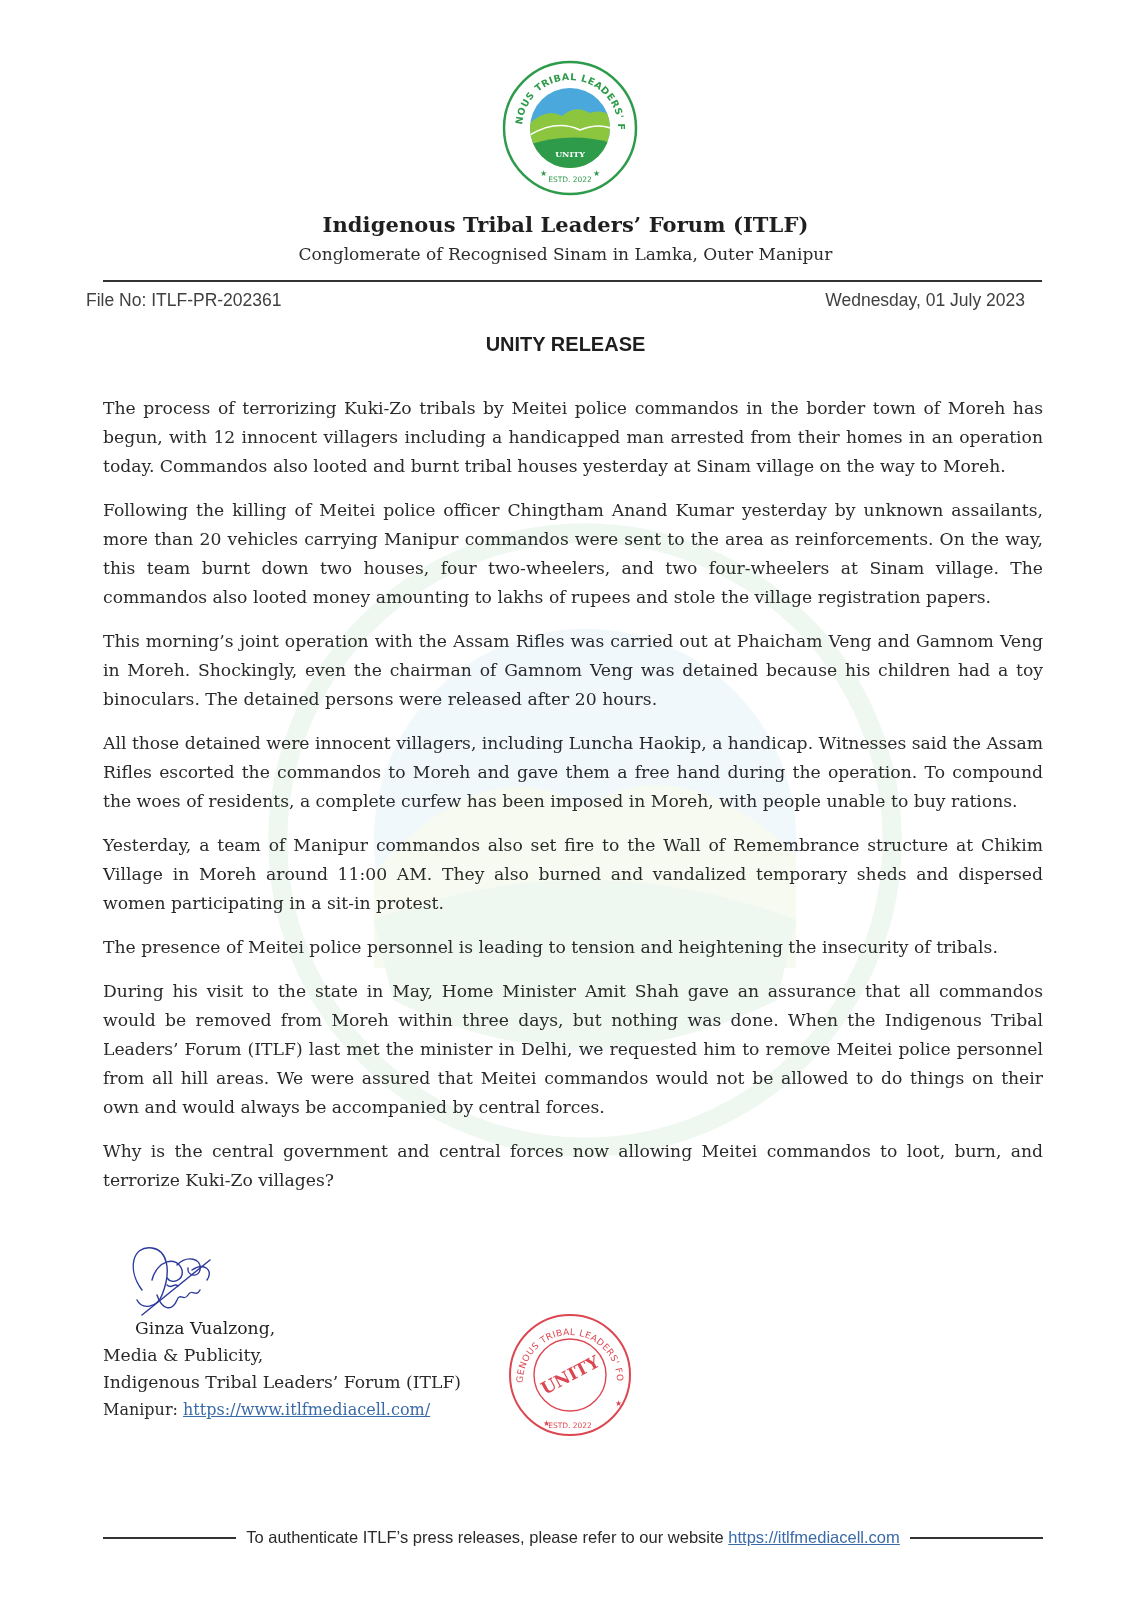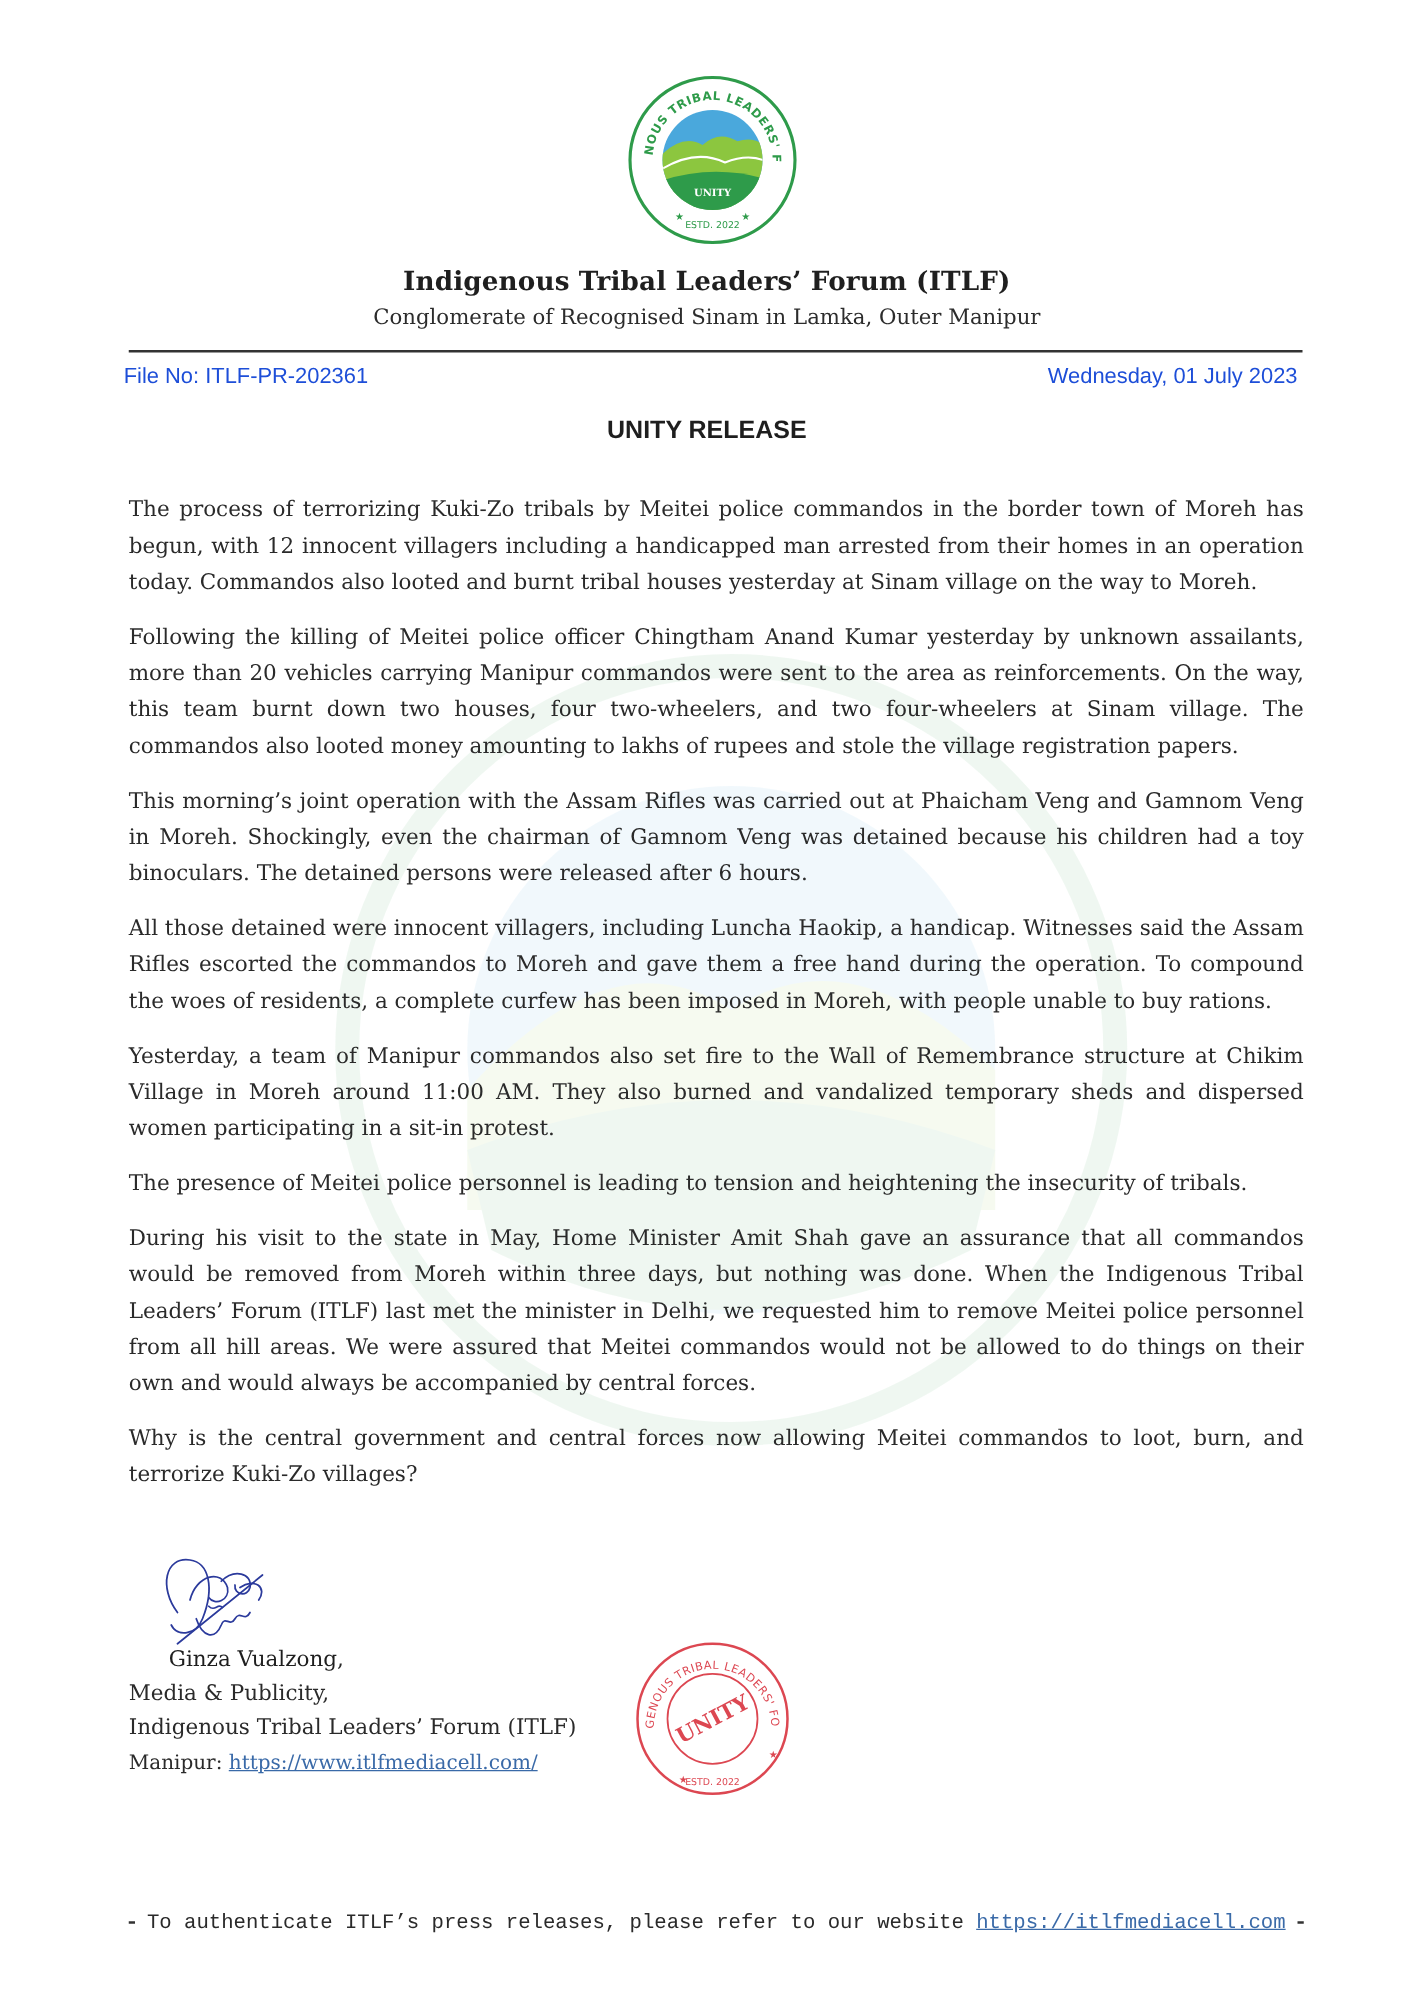--- a/index.html
+++ b/index.html
@@ -60,28 +60,28 @@
     .header-rule {
       position: absolute;
       left: 103px;
       width: 939px;
       top: 280px;
       height: 0;
       border-top: 2px solid #333;
     }
     .meta-row {
       position: absolute;
-      left: 99px;
+      left: 86px;
       width: 939px;
       top: 290px;
       display: flex;
       justify-content: space-between;
       font-family: "Liberation Sans", sans-serif;
       font-size: 17.5px;
-      color: #1d4ed8;
+      color: #404040;
     }
     .press-title {
       position: absolute;
       left: 0; right: 0;
       top: 333px;
       text-align: center;
       font-family: "Liberation Sans", sans-serif;
       font-weight: bold;
       font-size: 20px;
       color: #1e1e1e;
@@ -137,21 +137,21 @@
       height: 130px;
     }
     
     .footer {
       position: absolute;
       left: 103px;
       width: 940px;
       top: 1528px;
       display: flex;
       align-items: center;
-      font-family: Liberation Mono, monospace;
+      font-family: Liberation Sans, sans-serif;
       font-size: 16.5px;
       color: #2a2a2a;
     }
     .footer .rule {
       flex: 1;
       border-top: 2px solid #333;
       height: 0;
     }
     .footer .text {
       padding: 0 10px;
@@ -202,21 +202,21 @@
   <div class="meta-row">
     <span>File No: ITLF-PR-202361</span>
     <span>Wednesday, 01 July 2023</span>
   </div>
 
   <div class="press-title">UNITY RELEASE</div>
 
   <div class="body">
     <p>The process of terrorizing Kuki-Zo tribals by Meitei police commandos in the border town of Moreh has begun, with 12 innocent villagers including a handicapped man arrested from their homes in an operation today. Commandos also looted and burnt tribal houses yesterday at Sinam village on the way to Moreh.</p>
     <p>Following the killing of Meitei police officer Chingtham Anand Kumar yesterday by unknown assailants, more than 20 vehicles carrying Manipur commandos were sent to the area as reinforcements. On the way, this team burnt down two houses, four two-wheelers, and two four-wheelers at Sinam village. The commandos also looted money amounting to lakhs of rupees and stole the village registration papers.</p>
-    <p>This morning’s joint operation with the Assam Rifles was carried out at Phaicham Veng and Gamnom Veng in Moreh. Shockingly, even the chairman of Gamnom Veng was detained because his children had a toy binoculars. The detained persons were released after 6 hours.</p>
+    <p>This morning’s joint operation with the Assam Rifles was carried out at Phaicham Veng and Gamnom Veng in Moreh. Shockingly, even the chairman of Gamnom Veng was detained because his children had a toy binoculars. The detained persons were released after 20 hours.</p>
     <p>All those detained were innocent villagers, including Luncha Haokip, a handicap. Witnesses said the Assam Rifles escorted the commandos to Moreh and gave them a free hand during the operation. To compound the woes of residents, a complete curfew has been imposed in Moreh, with people unable to buy rations.</p>
     <p>Yesterday, a team of Manipur commandos also set fire to the Wall of Remembrance structure at Chikim Village in Moreh around 11:00 AM. They also burned and vandalized temporary sheds and dispersed women participating in a sit-in protest.</p>
     <p>The presence of Meitei police personnel is leading to tension and heightening the insecurity of tribals.</p>
     <p>During his visit to the state in May, Home Minister Amit Shah gave an assurance that all commandos would be removed from Moreh within three days, but nothing was done. When the Indigenous Tribal Leaders’ Forum (ITLF) last met the minister in Delhi, we requested him to remove Meitei police personnel from all hill areas. We were assured that Meitei commandos would not be allowed to do things on their own and would always be accompanied by central forces.</p>
     <p>Why is the central government and central forces now allowing Meitei commandos to loot, burn, and terrorize Kuki-Zo villages?</p>
   </div>
 
   <svg class="signature" viewBox="0 0 100 90">
     <g fill="none" stroke="#2b3a9c" stroke-width="1.4" stroke-linecap="round">
       <path d="M20 50 C5 30 10 5 30 8 C45 10 50 30 40 55 C35 68 20 70 15 60"></path>

